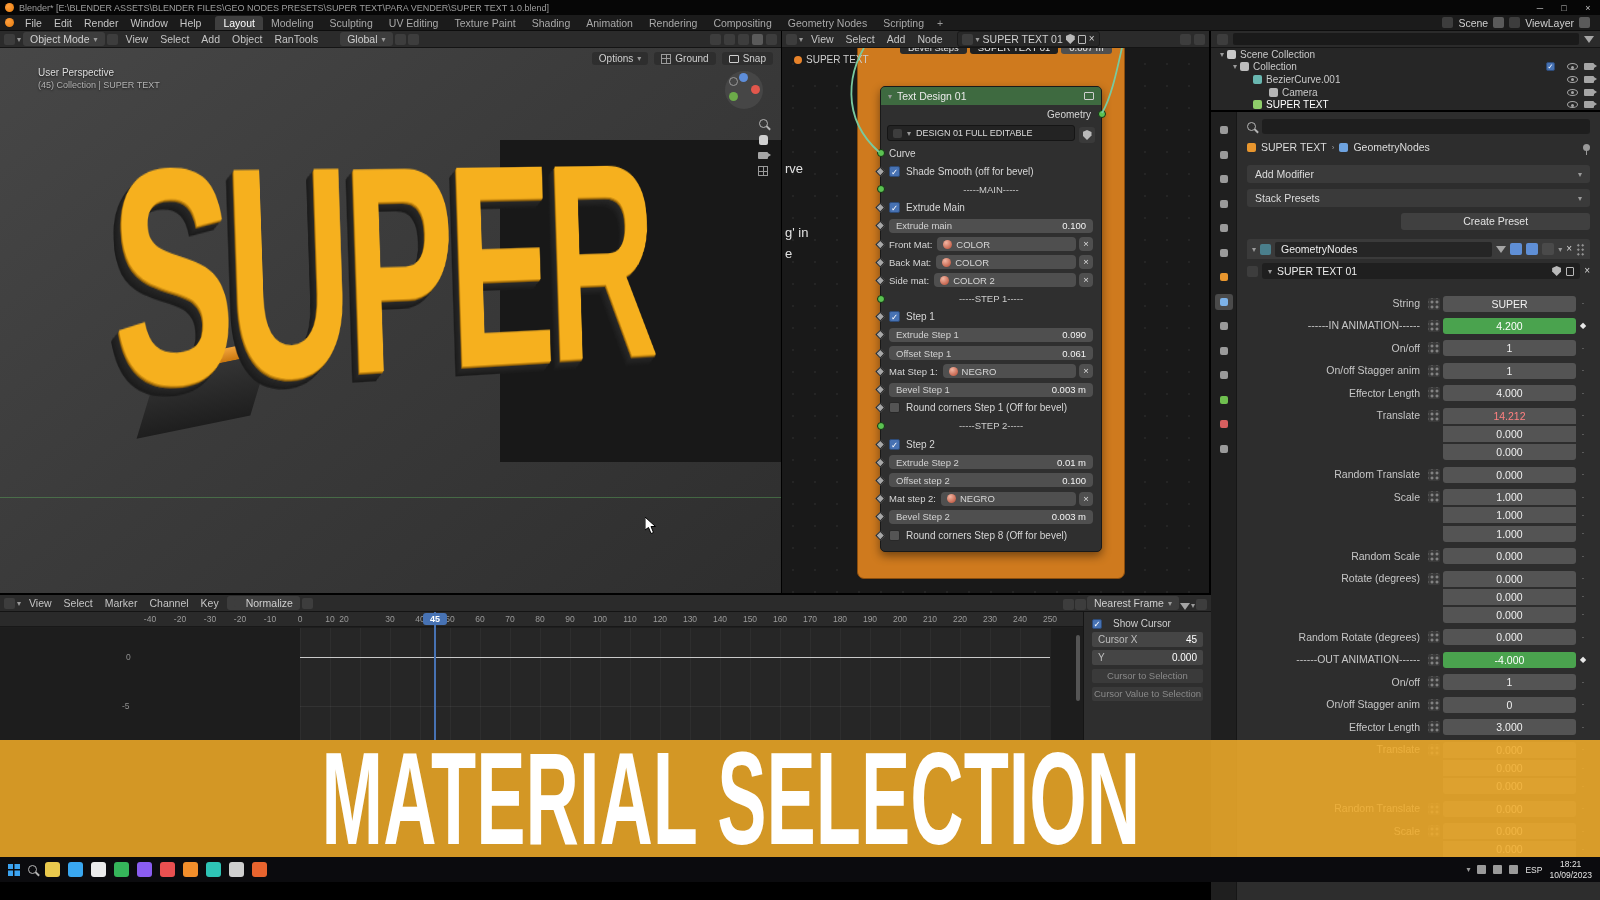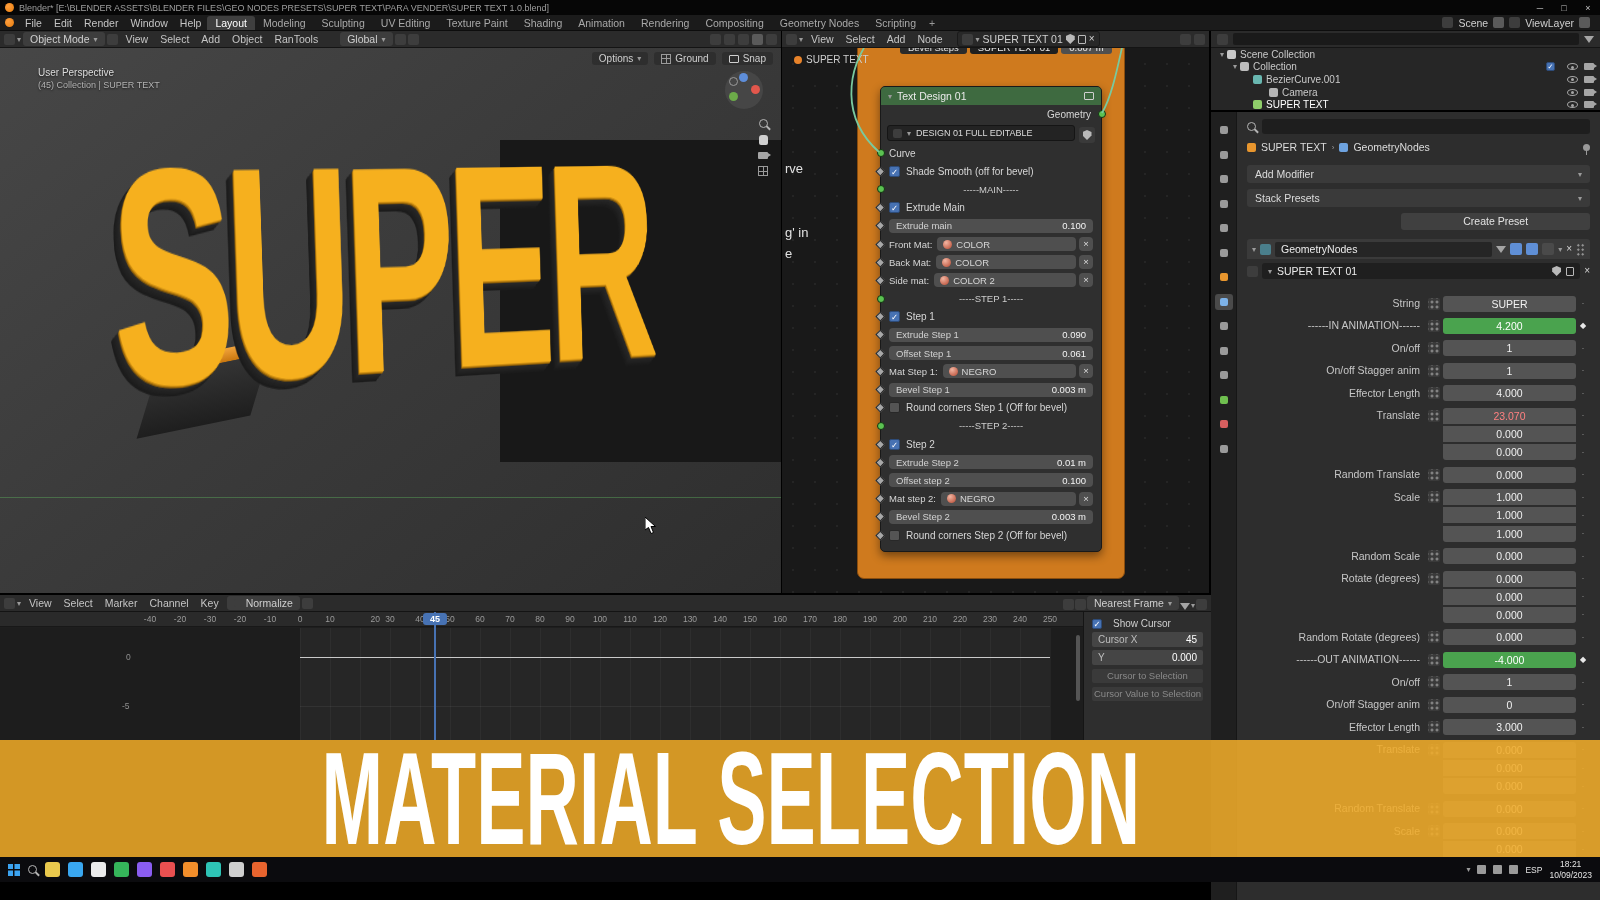--- a/index.html
+++ b/index.html
@@ -11,21 +11,21 @@
 
   
   #titlebar{position:absolute;left:0;top:0;width:1600px;height:15px;background:#060606;display:flex;align-items:center;font-size:9px;color:#9f9f9f}
   .blender-logo{width:9px;height:9px;border-radius:50%;background:radial-gradient(circle at 35% 35%,#ff9f3e,#e87d0d);margin:0 5px}
   #win-controls{margin-left:auto;display:flex}
   .win-btn{width:24px;text-align:center;font-size:9px;color:#c5c5c5}
 
   
   #topbar{position:absolute;left:0;top:15px;width:1600px;height:16px;background:#1b1b1b;display:flex;align-items:center;font-size:10.5px;border-bottom:1px solid #0d0d0d;z-index:6}
   .menu-item{padding:0 6px;color:#c5c5c5}
-  #workspace-tabs{display:flex;align-items:center;height:100%}
+  #workspace-tabs{display:flex;align-items:center;margin-left:8px;height:100%}
   .ws-tab{padding:1px 8px;color:#a9a9a9;border-radius:3px 3px 0 0;font-size:10.5px}
   .ws-tab.active{background:#3f3f3f;color:#fff}
   .ws-tab.plus{color:#9a9a9a;padding:1px 5px}
   #scene-block{margin-left:auto;display:flex;align-items:center;gap:5px;padding-right:10px;color:#cfcfcf}
   .mini{width:11px;height:11px;background:#3d3d3d;border-radius:2px;display:inline-block;flex:none}
   .mini.lite{background:#5a5a5a}
   .dd{color:#9a9a9a;font-size:8px}
 
   
   .ed-header{position:absolute;left:0;top:0;width:100%;height:17px;background:#2b2b2b;display:flex;align-items:center;font-size:10.5px;border-bottom:1px solid #141414;padding:0 4px;gap:2px;z-index:5}
@@ -516,21 +516,21 @@
           <div class="nrow">
             <span class="socket sock-diamond"></span>
             <div class="nfield">
               <span class="nf-label">Bevel Step 2</span>
               <span class="nf-value">0.003 m</span>
             </div>
           </div>
           <div class="nrow">
             <span class="socket sock-diamond"></span>
             <span class="cb"></span>
-            <span class="cb-label">Round corners Step 2 (Off for bevel)</span>
+            <span class="cb-label">Round corners Step 8 (Off for bevel)</span>
           </div>
         </div>
     </div>
 
     <svg id="ne-wires" width="428" height="562">
       <path d="M 92,2 C 62,40 60,88 97,121" fill="none" stroke="#79c99e" stroke-width="1.8"></path>
       <path d="M 320,82 C 332,62 338,22 344,0" fill="none" stroke="#79c99e" stroke-width="1.8"></path>
     </svg>
   </div>
 
@@ -726,21 +726,21 @@
                 <div class="pfield">4.000</div>
                 <span class="pdec">·</span>
               </div>
             </div>
           </div>
           <div class="prow">
             <div class="plabel">Translate</div>
             <div class="pstack">
               <div class="pline">
                 <span class="pgrid"></span>
-                <div class="pfield gr-first red">23.070</div>
+                <div class="pfield gr-first red">14.212</div>
                 <span class="pdec">·</span>
               </div>
               <div class="pline">
                 <span class="pgrid-sp"></span>
                 <div class="pfield gr-mid">0.000</div>
                 <span class="pdec">·</span>
               </div>
               <div class="pline">
                 <span class="pgrid-sp"></span>
                 <div class="pfield gr-last">0.000</div>
@@ -943,21 +943,21 @@
 
     <div id="ge-ruler">
       <div id="ge-ruler-nums">
           <span class="ruler-num" style="left: 138px;">-40</span>
           <span class="ruler-num" style="left: 168px;">-20</span>
           <span class="ruler-num" style="left: 198px;">-30</span>
           <span class="ruler-num" style="left: 228px;">-20</span>
           <span class="ruler-num" style="left: 258px;">-10</span>
           <span class="ruler-num" style="left: 288px;">0</span>
           <span class="ruler-num" style="left: 318px;">10</span>
-          <span class="ruler-num" style="left: 356px; text-align: right;">20</span>
+          <span class="ruler-num" style="left: 332px;">20</span>
           <span class="ruler-num" style="left: 378px;">30</span>
           <span class="ruler-num" style="left: 408px;">40</span>
           <span class="ruler-num" style="left: 438px;">50</span>
           <span class="ruler-num" style="left: 468px;">60</span>
           <span class="ruler-num" style="left: 498px;">70</span>
           <span class="ruler-num" style="left: 528px;">80</span>
           <span class="ruler-num" style="left: 558px;">90</span>
           <span class="ruler-num" style="left: 588px;">100</span>
           <span class="ruler-num" style="left: 618px;">110</span>
           <span class="ruler-num" style="left: 648px;">120</span>

